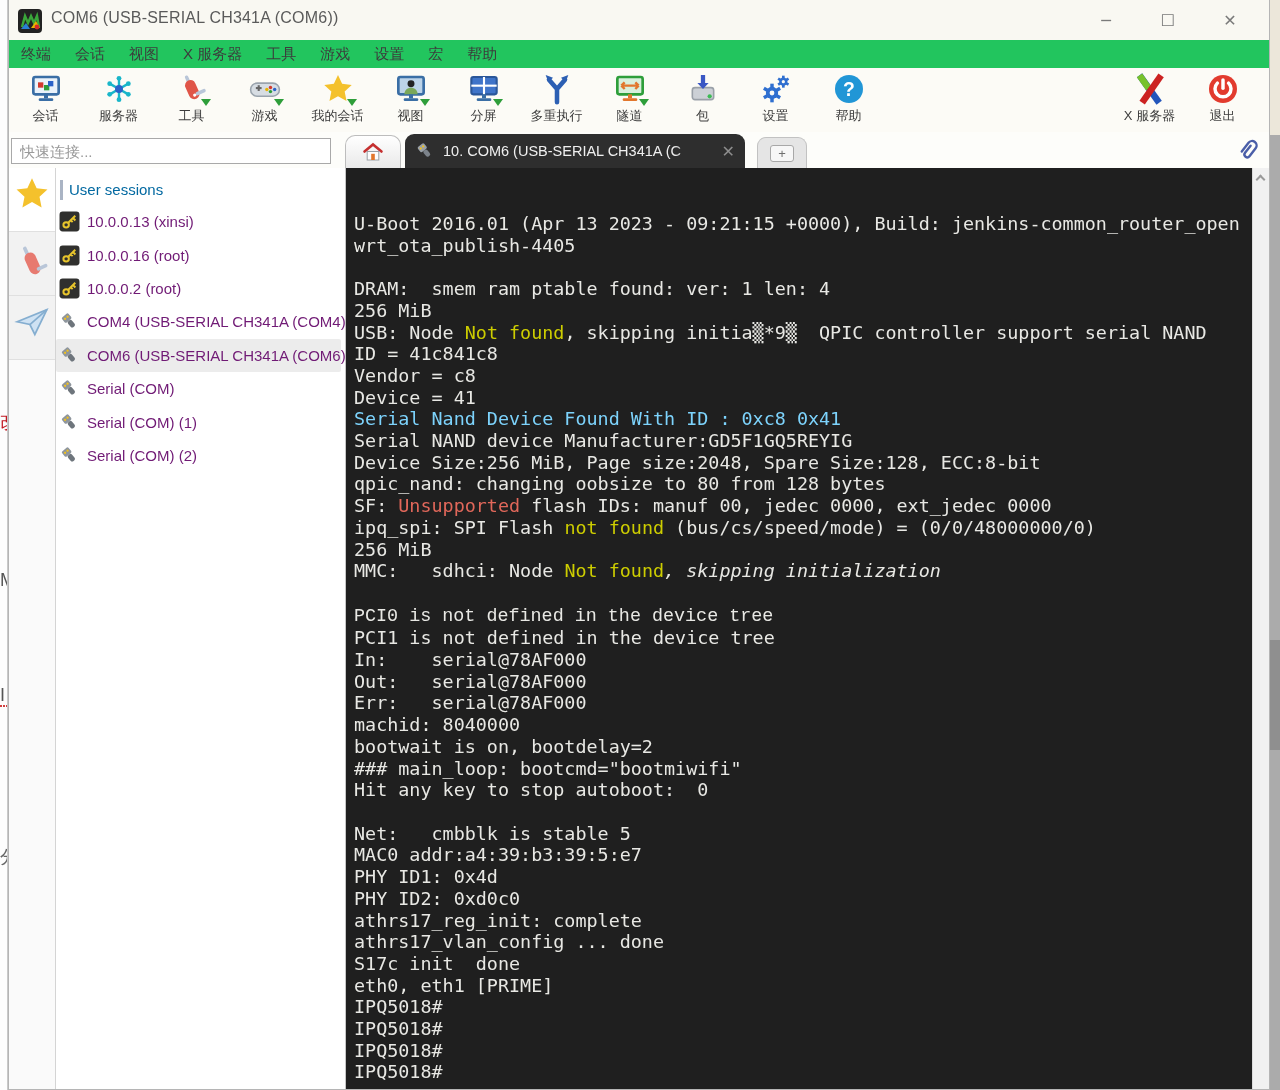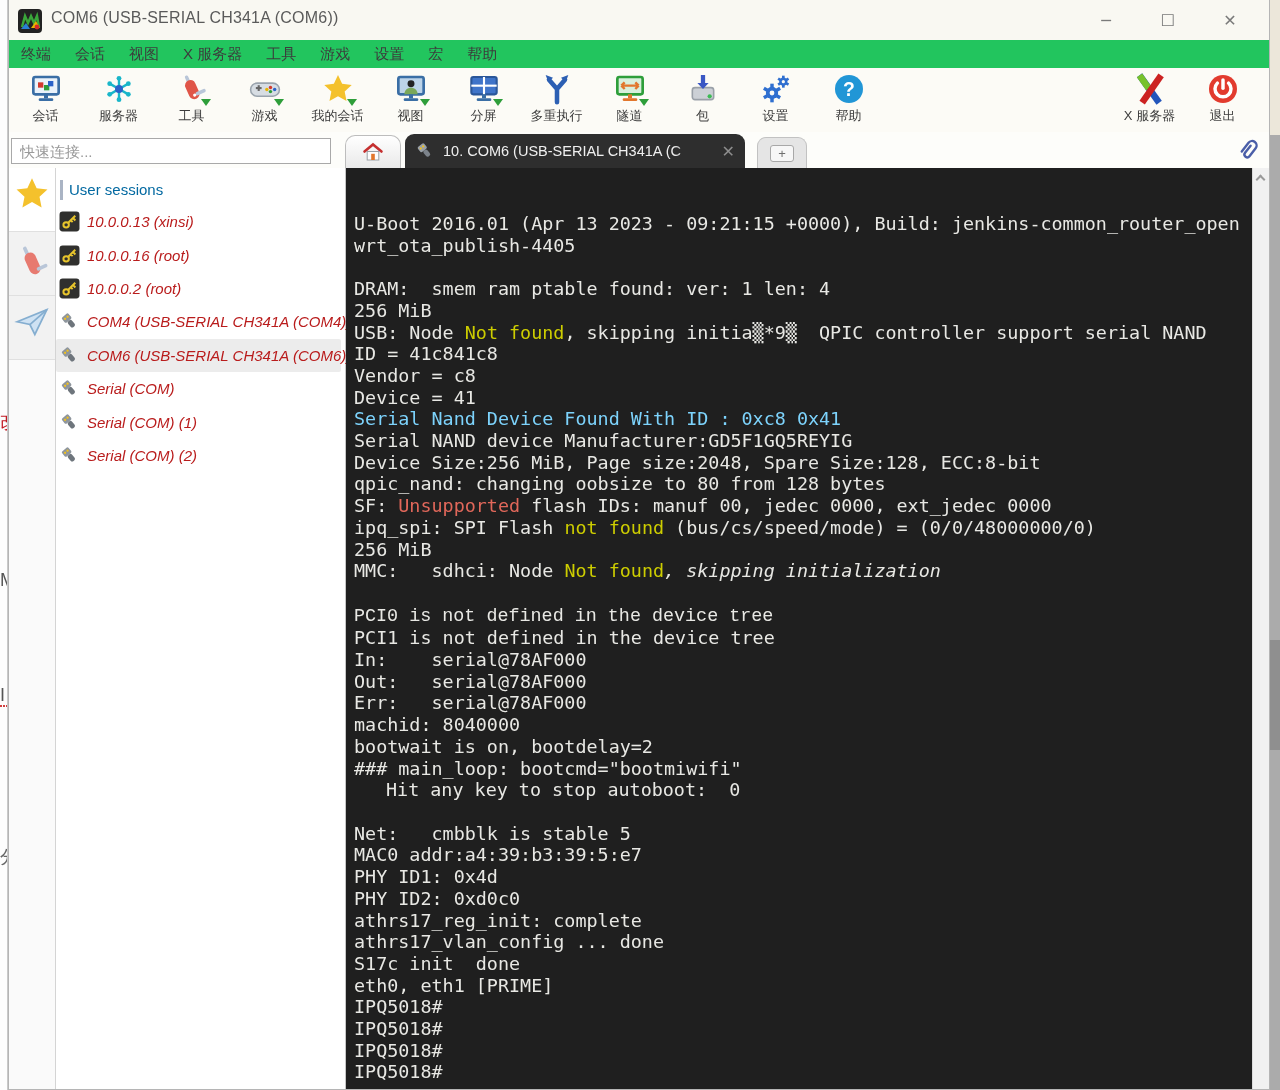--- a/index.html
+++ b/index.html
@@ -68,21 +68,21 @@
     border-bottom:1px solid #e0e0e0; }
   .strip-tab.active { background:#ffffff; }
   .strip-tab.idle { background:#f2f2f2; }
 
   .session-panel { width:290px; background:#ffffff; border-right:1px solid #c6c6c6; padding-top:6px; }
   .sess-root { height:31px; display:flex; align-items:center; gap:6px; padding-left:4px; }
   .root-bar { width:3px; height:20px; background:#aab4c4; }
   .sess-root span { font-size:15px; color:#0369a1; }
   .sess-item { height:33.4px; display:flex; align-items:center; gap:7px; padding-left:3px; margin-right:4px; }
   .sess-item.selected { background:#ececec; border-radius:2px; }
-  .sess-item .lbl { font-size:15px; color:#b91c1c; white-space:nowrap;font-style:italic; }
+  .sess-item .lbl { font-size:15px; color:#701a75; white-space:nowrap; }
 
   .terminal { flex:1; background:#1f1f1f; overflow:hidden; padding:45px 0 0 8px; }
   .term-line { font-family:"DejaVu Sans Mono", monospace; font-size:18.4px; line-height:21.7px;
     white-space:pre; color:#e8e8e4; }
 
   .term-scrollbar { width:17px; background:#f1f1f1; border-left:1px solid #dcdcdc; position:relative; }
   .chev-up { position:absolute; top:8px; left:4px; width:7px; height:7px;
     border-left:2px solid #9a9a9a; border-top:2px solid #9a9a9a; transform:rotate(45deg); }
 
   svg { display:block; }
@@ -506,21 +506,21 @@
         <div class="term-line"><span style="color: rgb(232, 232, 228);">MMC:   sdhci: Node </span><span style="color: rgb(205, 205, 0);">Not found</span><span style="color: rgb(232, 232, 228); font-style: italic;">, skipping initialization</span></div>
         <div class="term-line">&nbsp;</div>
         <div class="term-line"><span style="color: rgb(232, 232, 228); font-family: Liberation Mono, monospace;">PCI0 is not defined in the device tree</span></div>
         <div class="term-line"><span style="color: rgb(232, 232, 228);">PCI1 is not defined in the device tree</span></div>
         <div class="term-line"><span style="color: rgb(232, 232, 228);">In:    serial@78AF000</span></div>
         <div class="term-line"><span style="color: rgb(232, 232, 228);">Out:   serial@78AF000</span></div>
         <div class="term-line"><span style="color: rgb(232, 232, 228);">Err:   serial@78AF000</span></div>
         <div class="term-line"><span style="color: rgb(232, 232, 228);">machid: 8040000</span></div>
         <div class="term-line"><span style="color: rgb(232, 232, 228);">bootwait is on, bootdelay=2</span></div>
         <div class="term-line"><span style="color: rgb(232, 232, 228);">### main_loop: bootcmd="bootmiwifi"</span></div>
-        <div class="term-line"><span style="color: rgb(232, 232, 228); margin-left: 32px;">Hit any key to stop autoboot:  0</span></div>
+        <div class="term-line"><span style="color: rgb(232, 232, 228);">Hit any key to stop autoboot:  0</span></div>
         <div class="term-line">&nbsp;</div>
         <div class="term-line"><span style="color: rgb(232, 232, 228);">Net:   cmbblk is stable 5</span></div>
         <div class="term-line"><span style="color: rgb(232, 232, 228);">MAC0 addr:a4:39:b3:39:5:e7</span></div>
         <div class="term-line"><span style="color: rgb(232, 232, 228);">PHY ID1: 0x4d</span></div>
         <div class="term-line"><span style="color: rgb(232, 232, 228);">PHY ID2: 0xd0c0</span></div>
         <div class="term-line"><span style="color: rgb(232, 232, 228);">athrs17_reg_init: complete</span></div>
         <div class="term-line"><span style="color: rgb(232, 232, 228);">athrs17_vlan_config ... done</span></div>
         <div class="term-line"><span style="color: rgb(232, 232, 228);">S17c init  done</span></div>
         <div class="term-line"><span style="color: rgb(232, 232, 228);">eth0, eth1 [PRIME]</span></div>
         <div class="term-line"><span style="color: rgb(232, 232, 228);">IPQ5018#</span></div>

